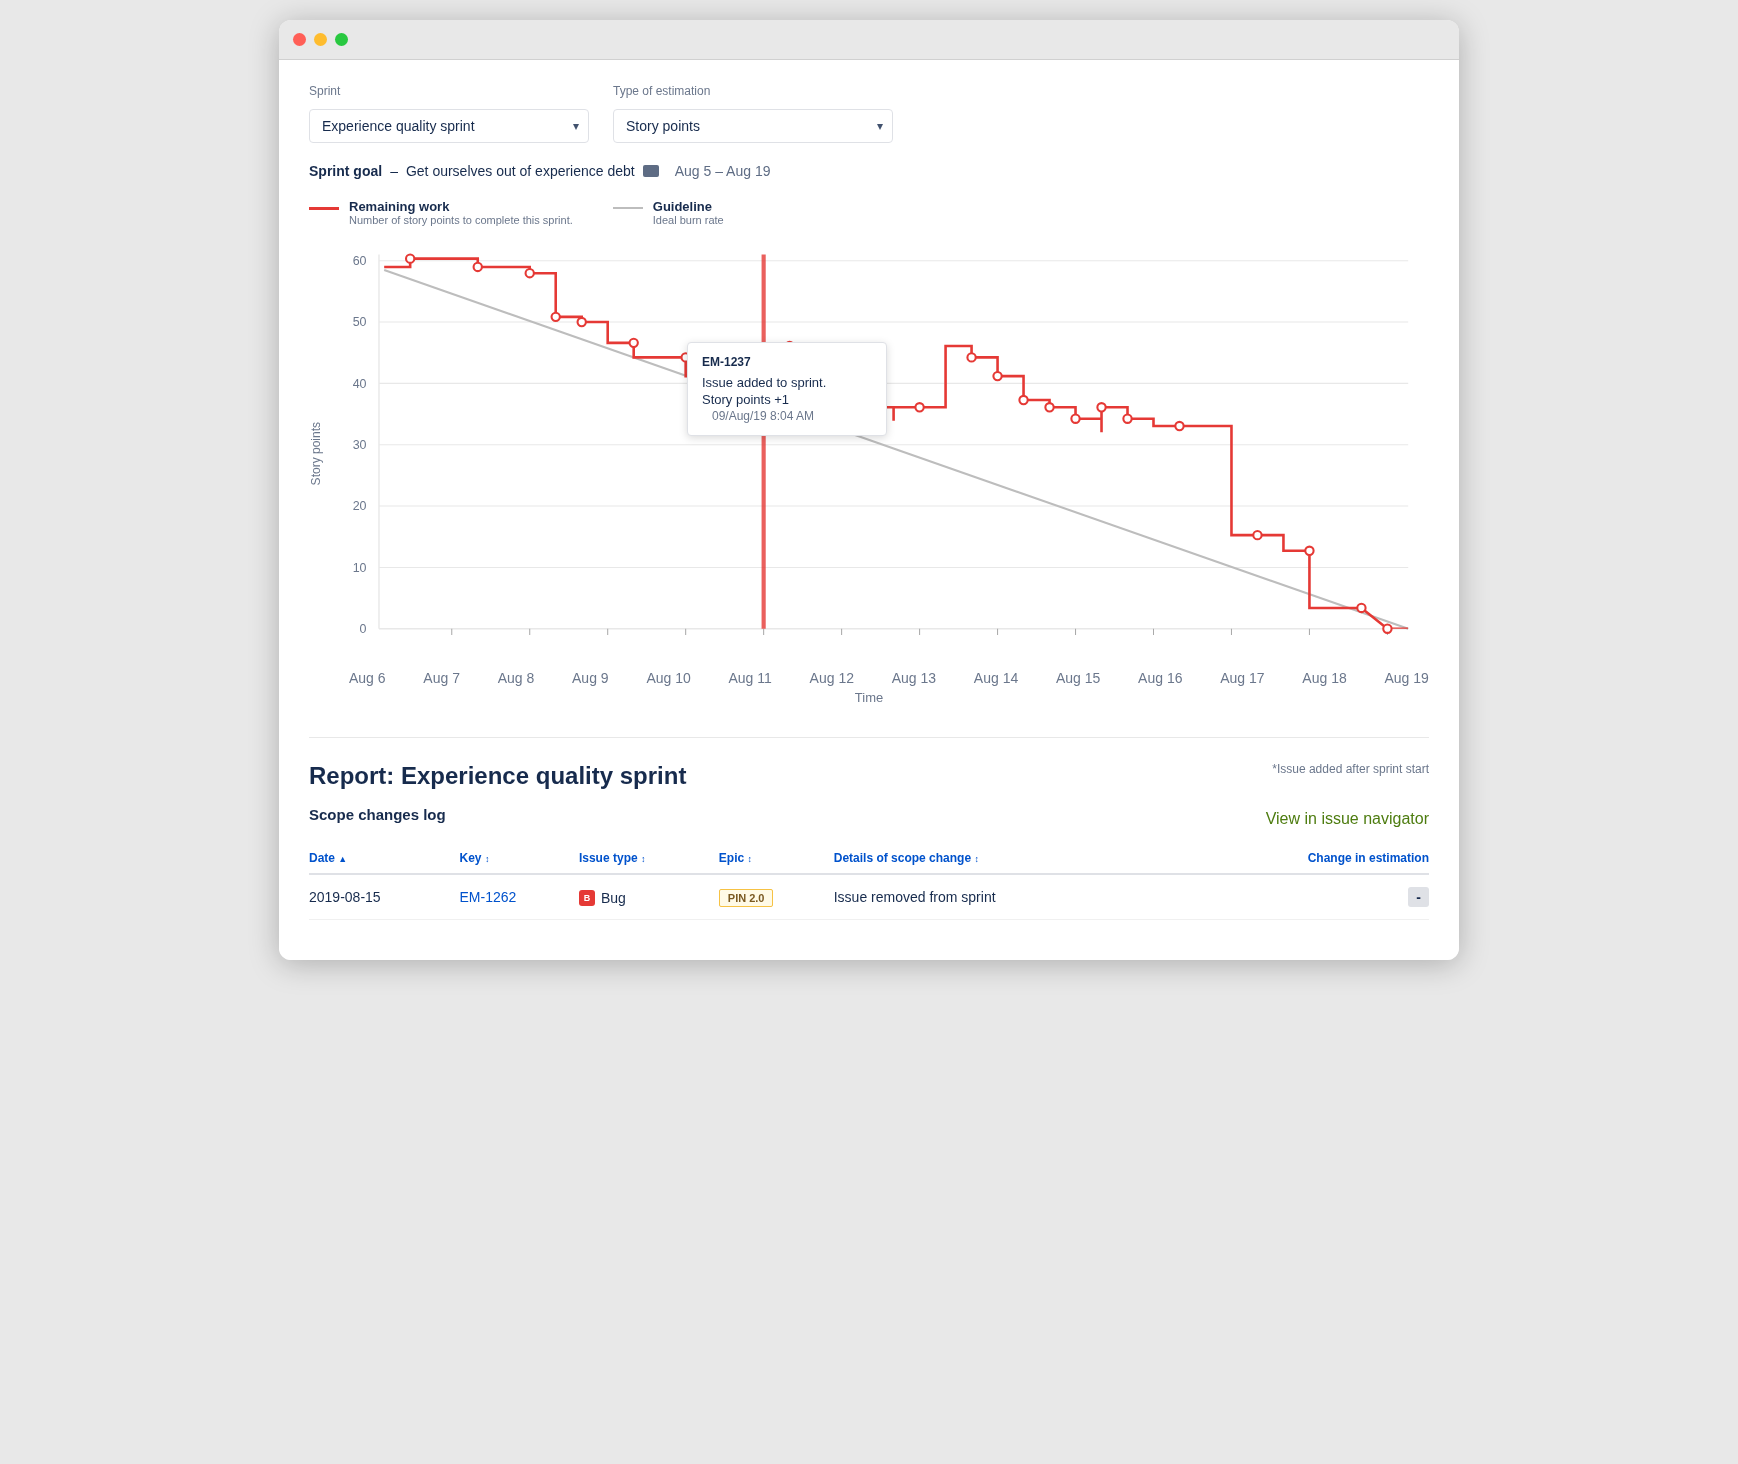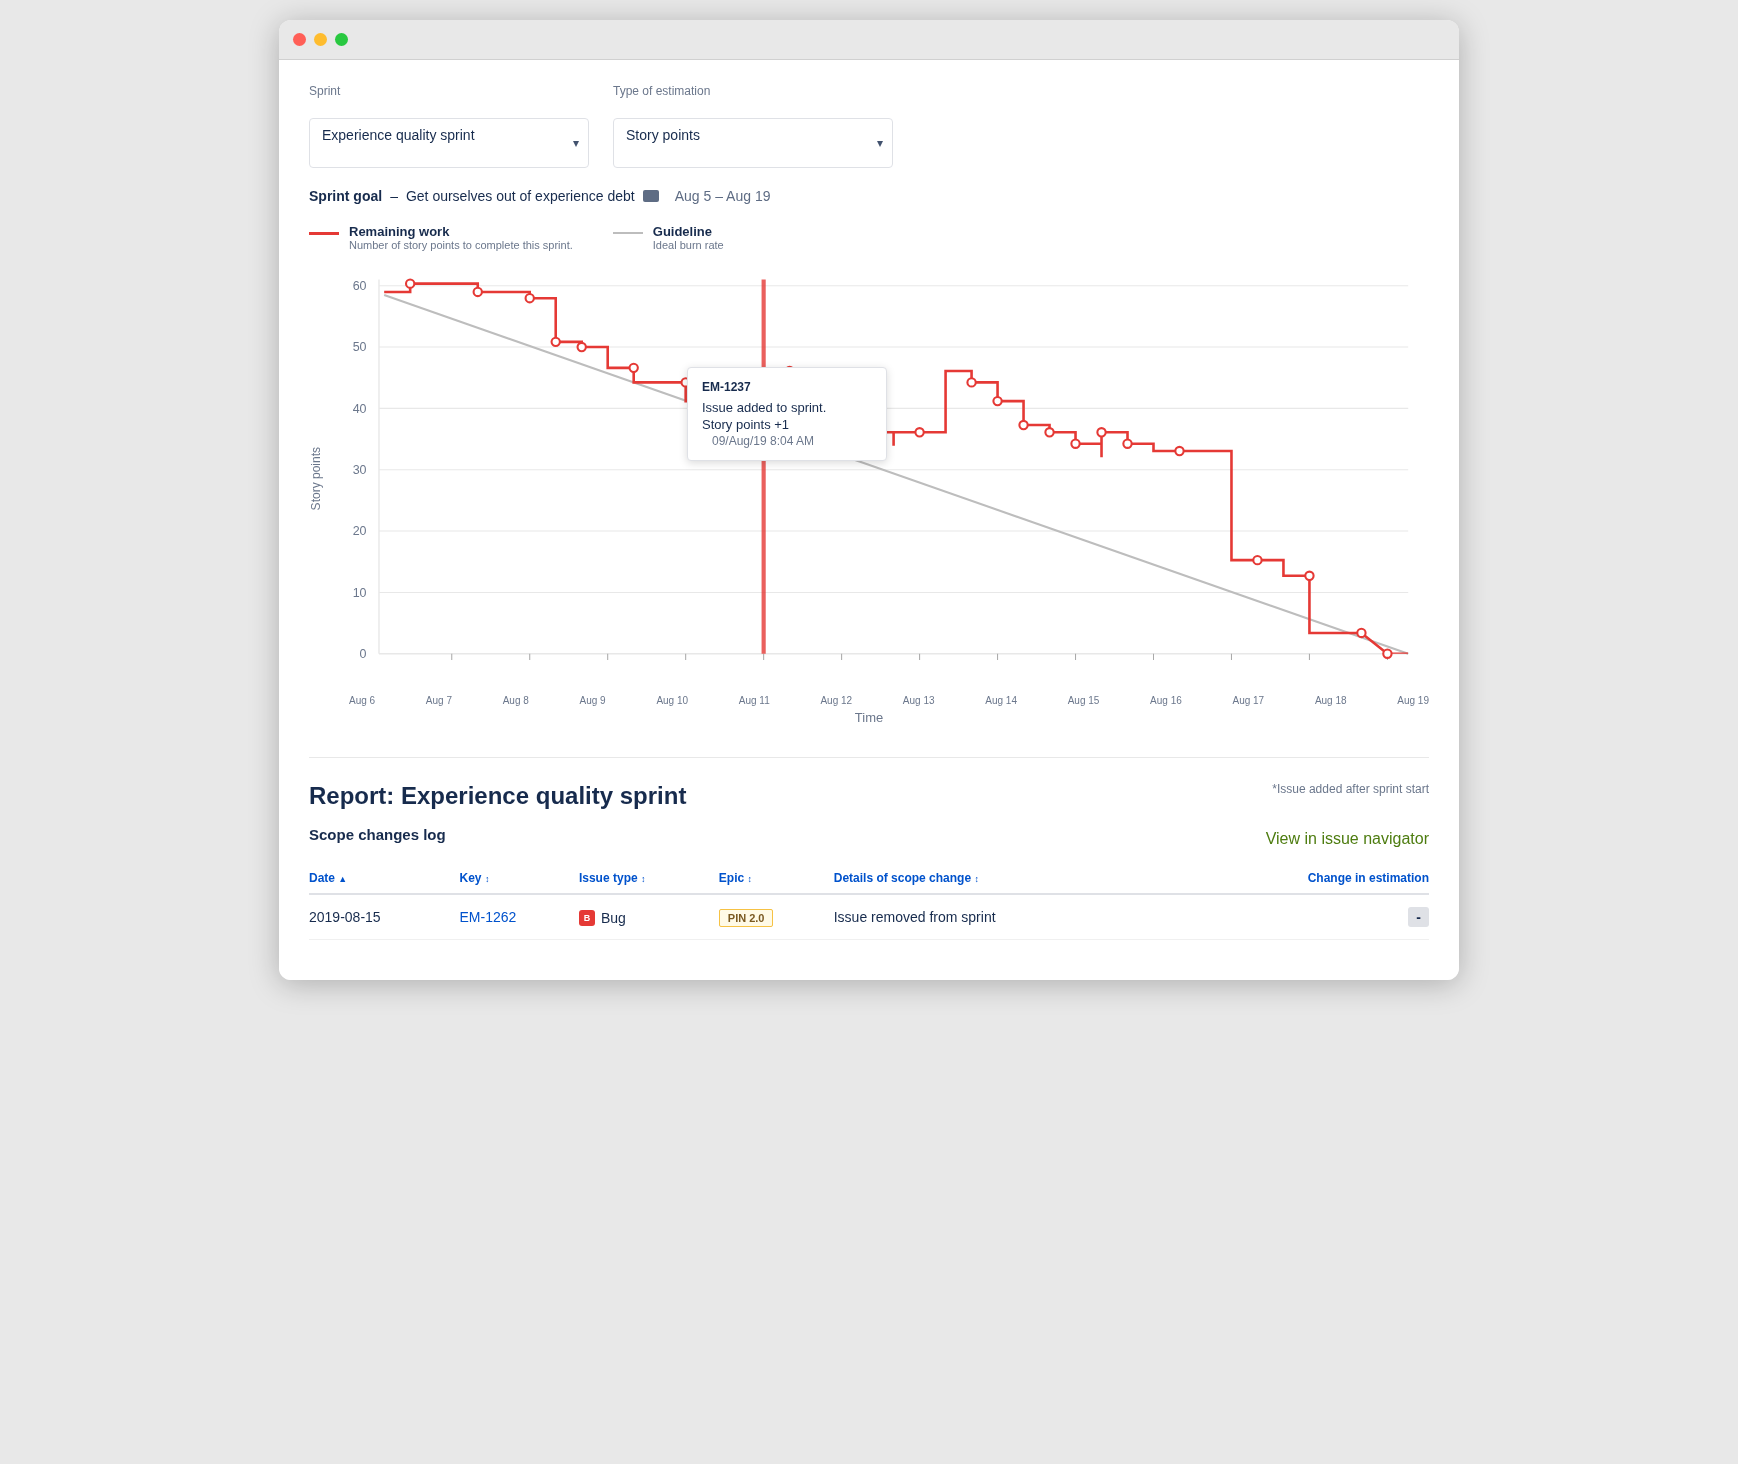--- a/index.html
+++ b/index.html
@@ -61,36 +61,36 @@
       gap: 4px;
     }
     .controls-row {
       display: flex;
       gap: 24px;
       margin-bottom: 20px;
     }
     .control-group {
       display: flex;
       flex-direction: column;
-      gap: 20px;
+      gap: 11px;
     }
     .control-label {
       font-size: 12px;
       color: #6b778c;
       font-weight: 500;
     }
     .select-wrapper {
       position: relative;
     }
     .select-wrapper select {
       appearance: none;
       background: #fff;
       border: 1px solid #dfe1e6;
       border-radius: 4px;
-      padding: 8px 36px 24px 12px;
+      padding: 8px 36px 8px 12px;
       font-size: 14px;
       color: #172b4d;
       cursor: pointer;
       outline: none;
       min-width: 280px;
     }
     .select-wrapper .chevron {
       position: absolute;
       right: 10px;
       top: 50%;
@@ -170,21 +170,21 @@
     }
     svg.chart-svg {
       width: 100%;
       height: 420px;
       overflow: visible;
     }
     .x-axis-labels {
       display: flex;
       justify-content: space-between;
       padding: 4px 0 0 40px;
-      font-size: 10px;
+      font-size: 14px;
       color: #6b778c;
     }
     .x-axis-title {
       text-align: center;
       font-size: 13px;
       color: #6b778c;
       margin-top: 4px;
     }
     .tooltip-box {
       position: absolute;

